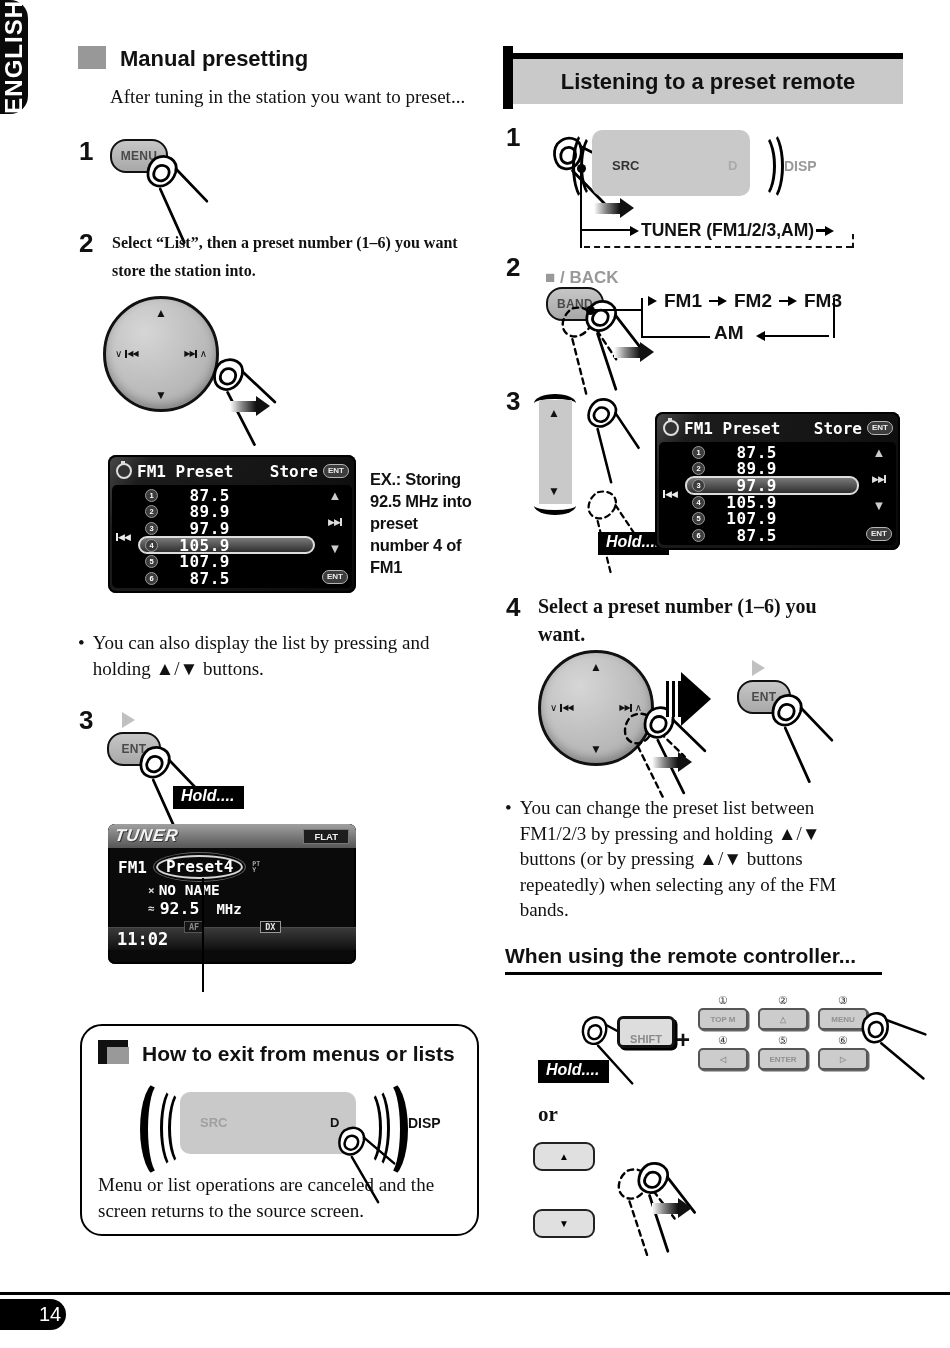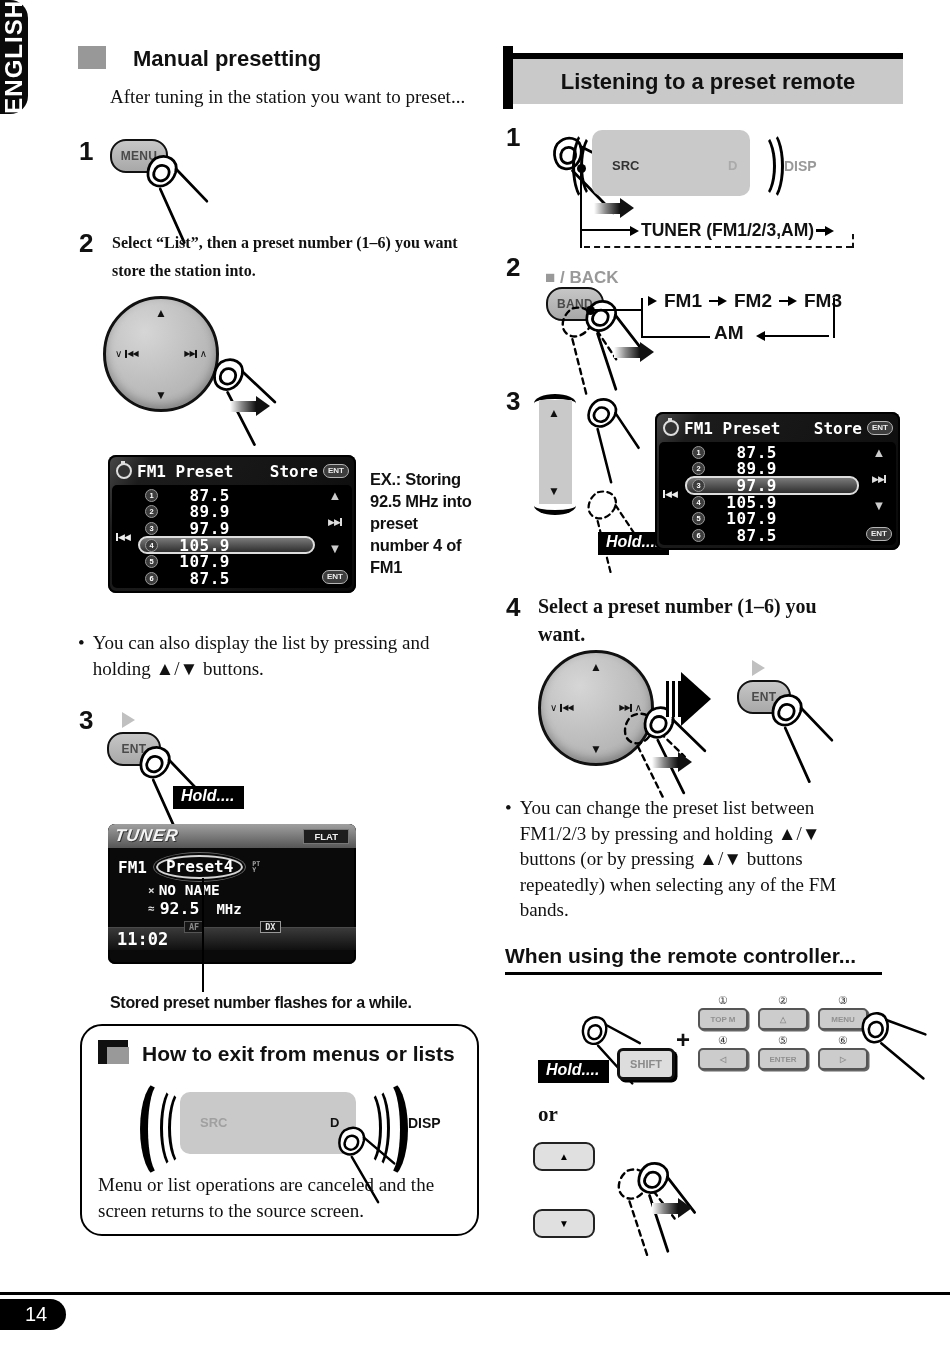--- a/index.html
+++ b/index.html
@@ -154,33 +154,33 @@
 
   
   .rockbody{position:absolute;left:539px;top:400px;width:33px;height:104px;background:#c9c9c9;}
   .rockcapT{position:absolute;left:534px;top:394px;width:42px;height:14px;border-radius:50%;
             border-top:5px solid #000;}
   .rockcapB{position:absolute;left:534px;top:496px;width:42px;height:14px;border-radius:50%;
             border-bottom:5px solid #000;}
   .rocktri{position:absolute;font-size:12px;color:#111;}
 
   .pgtab{left:0;top:1299px;width:66px;height:31px;background:#000;border-radius:0 16px 16px 0;
-         color:#fff;font-size:20px;display:flex;align-items:center;padding-left:25px;box-sizing:border-box;}
+         color:#fff;font-size:20px;display:flex;align-items:center;padding-left:39px;box-sizing:border-box;}
   .botrule{left:0;top:1292px;width:950px;height:3px;background:#000;}
 </style>
 </head>
 <body>
 
 <div class="page">
 
   <div class="abs eng-tab">
     <span>ENGLISH</span>
   </div>
 
-  <div class="abs" style="left:78px;top:46px;display:flex;gap:27px;align-items:flex-start;">
+  <div class="abs" style="left:78px;top:46px;display:flex;gap:14px;align-items:flex-start;">
     <span class="sq"></span>
     <span class="h1">Manual presetting</span>
   </div>
   <div class="abs serif" style="left:78px;top:86px;font-size:19px;margin-left:32px;">After tuning in the station you want to preset...</div>
 
   <div class="abs stepnum" style="left:79px;top:136px;">1</div>
   <div class="abs pill" style="left:110px;top:139px;width:54px;height:30px;">
     <span>MENU</span>
   </div>
   <svg class="finger" style="left:120px;top:155px;transform:rotate(8deg);" viewBox="0 0 100 100">
@@ -305,21 +305,20 @@
       <div class="t-badges">
         <span class="t-af">AF</span>
         <span class="t-dx">DX</span>
       </div>
     </div>
     <div class="t-foot">
       <span>11:02</span>
     </div>
   </div>
   <div class="vline" style="left:202px;top:878px;height:114px;"></div>
-  <div class="abs" style="left:110px;top:994px;font-weight:bold;font-size:16px;letter-spacing:-0.3px;">Stored preset number flashes for a while.</div>
 
   <div class="abs exitbox">
     <span class="exit-ic"></span>
     <div class="abs h1" style="left:60px;top:16px;font-size:21px;">How to exit from menus or lists</div>
 
     <div class="arcHL" style="left:58px;top:54px;height:90px;"></div>
     <div class="arcL" style="left:78px;top:60px;height:78px;"></div>
     <div class="arcL" style="left:86px;top:63px;height:72px;"></div>
     <div class="facebar" style="left:98px;top:66px;width:176px;height:62px;"></div>
     <div class="abs" style="left:118px;top:89px;font-weight:bold;font-size:13px;color:#a0a0a0;">SRC</div>
@@ -542,21 +541,21 @@
   </div>
 
   <div class="abs rem-head" style="left:505px;top:944px;">When using the remote controller...</div>
   <div class="abs hold" style="left:538px;top:1060px;">Hold....</div>
   <svg class="finger" style="left:566px;top:1014px;transform:rotate(-10deg);width:80px;height:80px;" viewBox="0 0 100 100">
     <path class="tip" d="M32 6 C44 -2 58 4 56 18 C54 30 44 38 34 34 C24 30 24 14 32 6 Z"></path>
     <path d="M36 14 C42 10 50 13 49 21 C48 28 41 31 36 28 C31 25 32 18 36 14 Z"></path>
     <path d="M56 14 L94 44"></path>
       <path d="M42 38 L76 92"></path>
   </svg>
-  <div class="shiftb" style="left:617px;top:1048px;">
+  <div class="shiftb" style="left:617px;top:1016px;align-items:flex-end;">
     <span>SHIFT</span>
   </div>
   <div class="abs" style="left:676px;top:1026px;font-weight:bold;font-size:24px;">+</div>
   <div class="rgrid" style="left:700px;top:994px;">
     <div class="rcell">
         <span class="cn">①</span>
         <span class="rbtn">TOP M</span>
       </div>
     <div class="rcell">
         <span class="cn">②</span>

